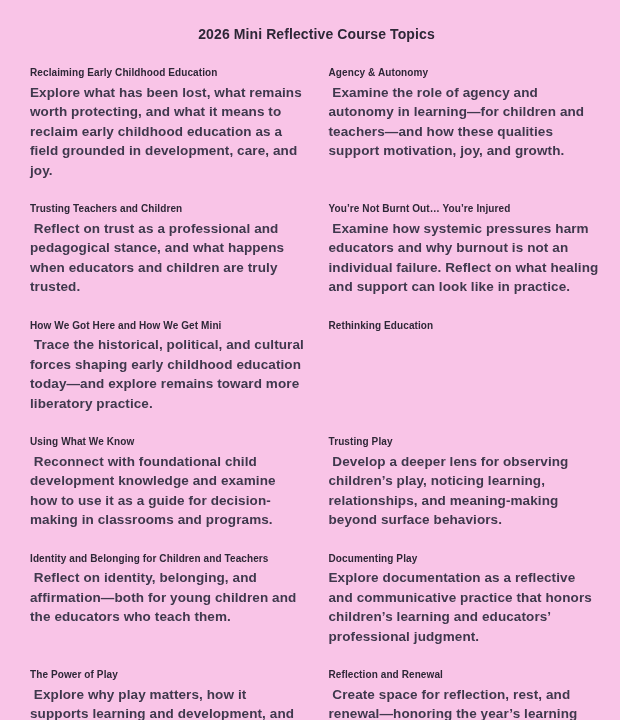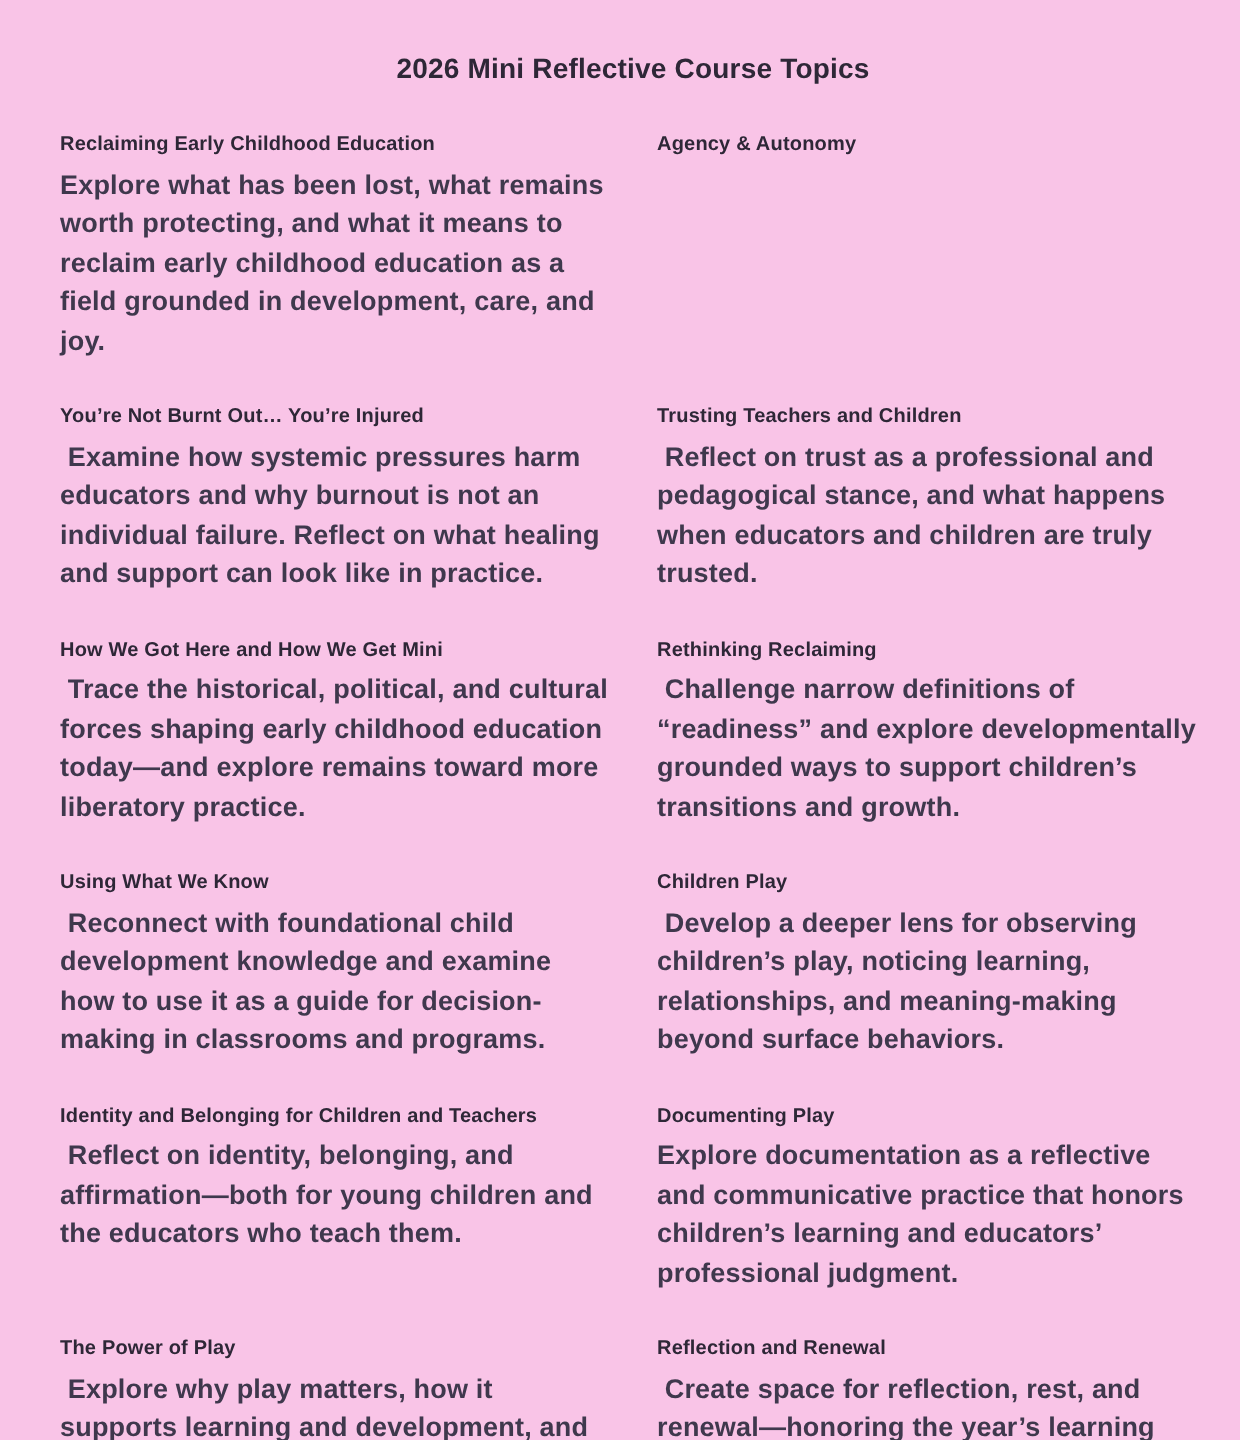--- a/index.html
+++ b/index.html
@@ -68,49 +68,49 @@
 
   <section class="topics-grid">
 
     <article class="topic">
       <h2 class="topic-heading">Reclaiming Early Childhood Education</h2>
       <p class="topic-description">Explore what has been lost, what remains worth protecting, and what it means to reclaim early childhood education as a field grounded in development, care, and joy.</p>
     </article>
 
     <article class="topic">
       <h2 class="topic-heading">Agency &amp; Autonomy</h2>
+      <p class="topic-description"> Examine the role of agency and autonomy in learning—for children and teachers—and how these qualities support motivation, joy, and growth.</p>
+    </article>
+
+    <article class="topic">
+      <h2 class="topic-heading">Trusting Teachers and Children</h2>
+      <p class="topic-description"> Reflect on trust as a professional and pedagogical stance, and what happens when educators and children are truly trusted.</p>
     </article>
 
     <article class="topic">
       <h2 class="topic-heading">You’re Not Burnt Out… You’re Injured</h2>
       <p class="topic-description"> Examine how systemic pressures harm educators and why burnout is not an individual failure. Reflect on what healing and support can look like in practice.</p>
     </article>
 
     <article class="topic">
-      <h2 class="topic-heading">Trusting Teachers and Children</h2>
-      <p class="topic-description"> Reflect on trust as a professional and pedagogical stance, and what happens when educators and children are truly trusted.</p>
-    </article>
-
-    <article class="topic">
       <h2 class="topic-heading">How We Got Here and How We Get Mini</h2>
       <p class="topic-description"> Trace the historical, political, and cultural forces shaping early childhood education today—and explore remains toward more liberatory practice.</p>
     </article>
 
     <article class="topic">
-      <h2 class="topic-heading">Rethinking Reclaiming</h2>
-      <p class="topic-description"> Challenge narrow definitions of “readiness” and explore developmentally grounded ways to support children’s transitions and growth.</p>
+      <h2 class="topic-heading">Rethinking Education</h2>
     </article>
 
     <article class="topic">
       <h2 class="topic-heading">Using What We Know</h2>
       <p class="topic-description"> Reconnect with foundational child development knowledge and examine how to use it as a guide for decision-making in classrooms and programs.</p>
     </article>
 
     <article class="topic">
-      <h2 class="topic-heading">Children Play</h2>
+      <h2 class="topic-heading">Trusting Play</h2>
       <p class="topic-description"> Develop a deeper lens for observing children’s play, noticing learning, relationships, and meaning-making beyond surface behaviors.</p>
     </article>
 
     <article class="topic">
       <h2 class="topic-heading">Identity and Belonging for Children and Teachers</h2>
       <p class="topic-description"> Reflect on identity, belonging, and affirmation—both for young children and the educators who teach them.</p>
     </article>
 
     <article class="topic">
       <h2 class="topic-heading">Documenting Play</h2>

